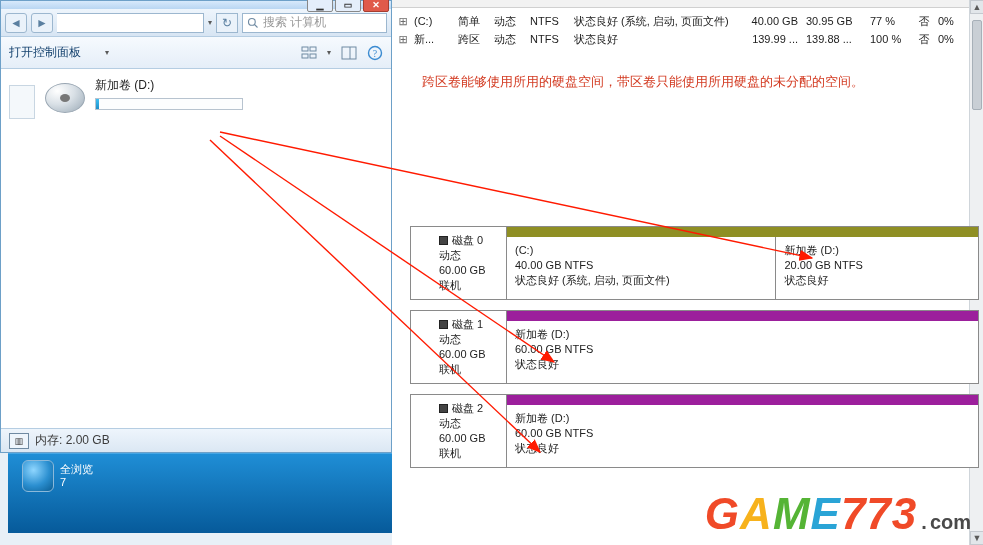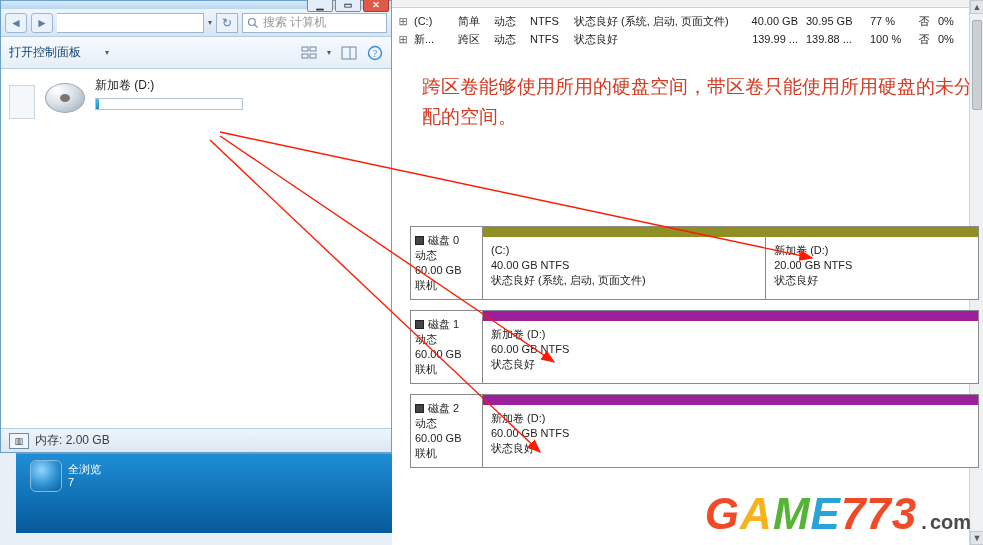--- a/index.html
+++ b/index.html
@@ -101,21 +101,21 @@
     border-top:1px solid #b5cde2;
     display:flex;align-items:center;padding:0 8px;color:#3c3c3c;gap:6px;
   }
   .chip{
     width:20px;height:16px;border:1px solid #6f8aa2;background:#eef5fc;
     display:flex;align-items:center;justify-content:center;font-size:9px;
   }
 
   
   .taskbar{
-    position:absolute;left:16px;top:453px;width:392px;height:80px;
+    position:absolute;left:8px;top:453px;width:392px;height:80px;
     background:linear-gradient(#1f8ed6,#065a9a);
     border-top:1px solid #46a6e4;
   }
   .task-item{
     position:absolute;left:14px;top:6px;
     display:flex;align-items:center;gap:6px;color:#fff;font-size:11px;
   }
   .task-icon{width:32px;height:32px;border-radius:6px;border:1px solid #8bb9da;background:
     radial-gradient(circle at 35% 30%, #8fd6ff 0%, #2b8fd0 55%, #0b5d93 100%);
   }
@@ -138,29 +138,30 @@
     padding:4px 4px 0 4px;font-size:11px;
   }
   .dm-row{display:flex;align-items:center;height:18px;gap:4px}
   .dm-row .lead-icon{width:14px;text-align:center;color:#6d6d6d}
   .c1{width:40px}.c2{width:32px}.c3{width:32px}.c4{width:40px}
   .c5{width:164px}.c6{width:60px;text-align:right;padding-right:4px}
   .c7{width:60px;padding-right:4px}
   .c8{width:40px;text-align:left;padding-right:4px}
   .c9{width:20px;text-align:center}.c10{width:30px;text-align:left}
   .annotation{
-    color:#d33b22;font-size:19px;padding:24px 0 0 30px;line-height:1.6;
+    color:#d33b22;font-size:13px;padding:24px 0 0 30px;line-height:1.6;
   }
 
   .disk-area{
     position:absolute;left:410px;top:226px;right:4px;
   }
   .disk-block{
     display:flex;border:1px solid #8a8a8a;margin-bottom:10px;
     background:#fff;
+    padding-left:24px;
   }
   .disk-label{
     width:72px;padding:6px 4px;border-right:1px solid #8a8a8a;
     font-size:11px;line-height:15px;color:#222;
   }
   .disk-label b{display:flex;align-items:center;gap:4px;font-weight:normal}
   .disk-dot{width:9px;height:9px;background:#444;border:1px solid #222}
   .disk-parts{flex:1;display:flex;flex-direction:column}
   .span-stripe{height:10px}
   .olive{background:#8f8f24}

